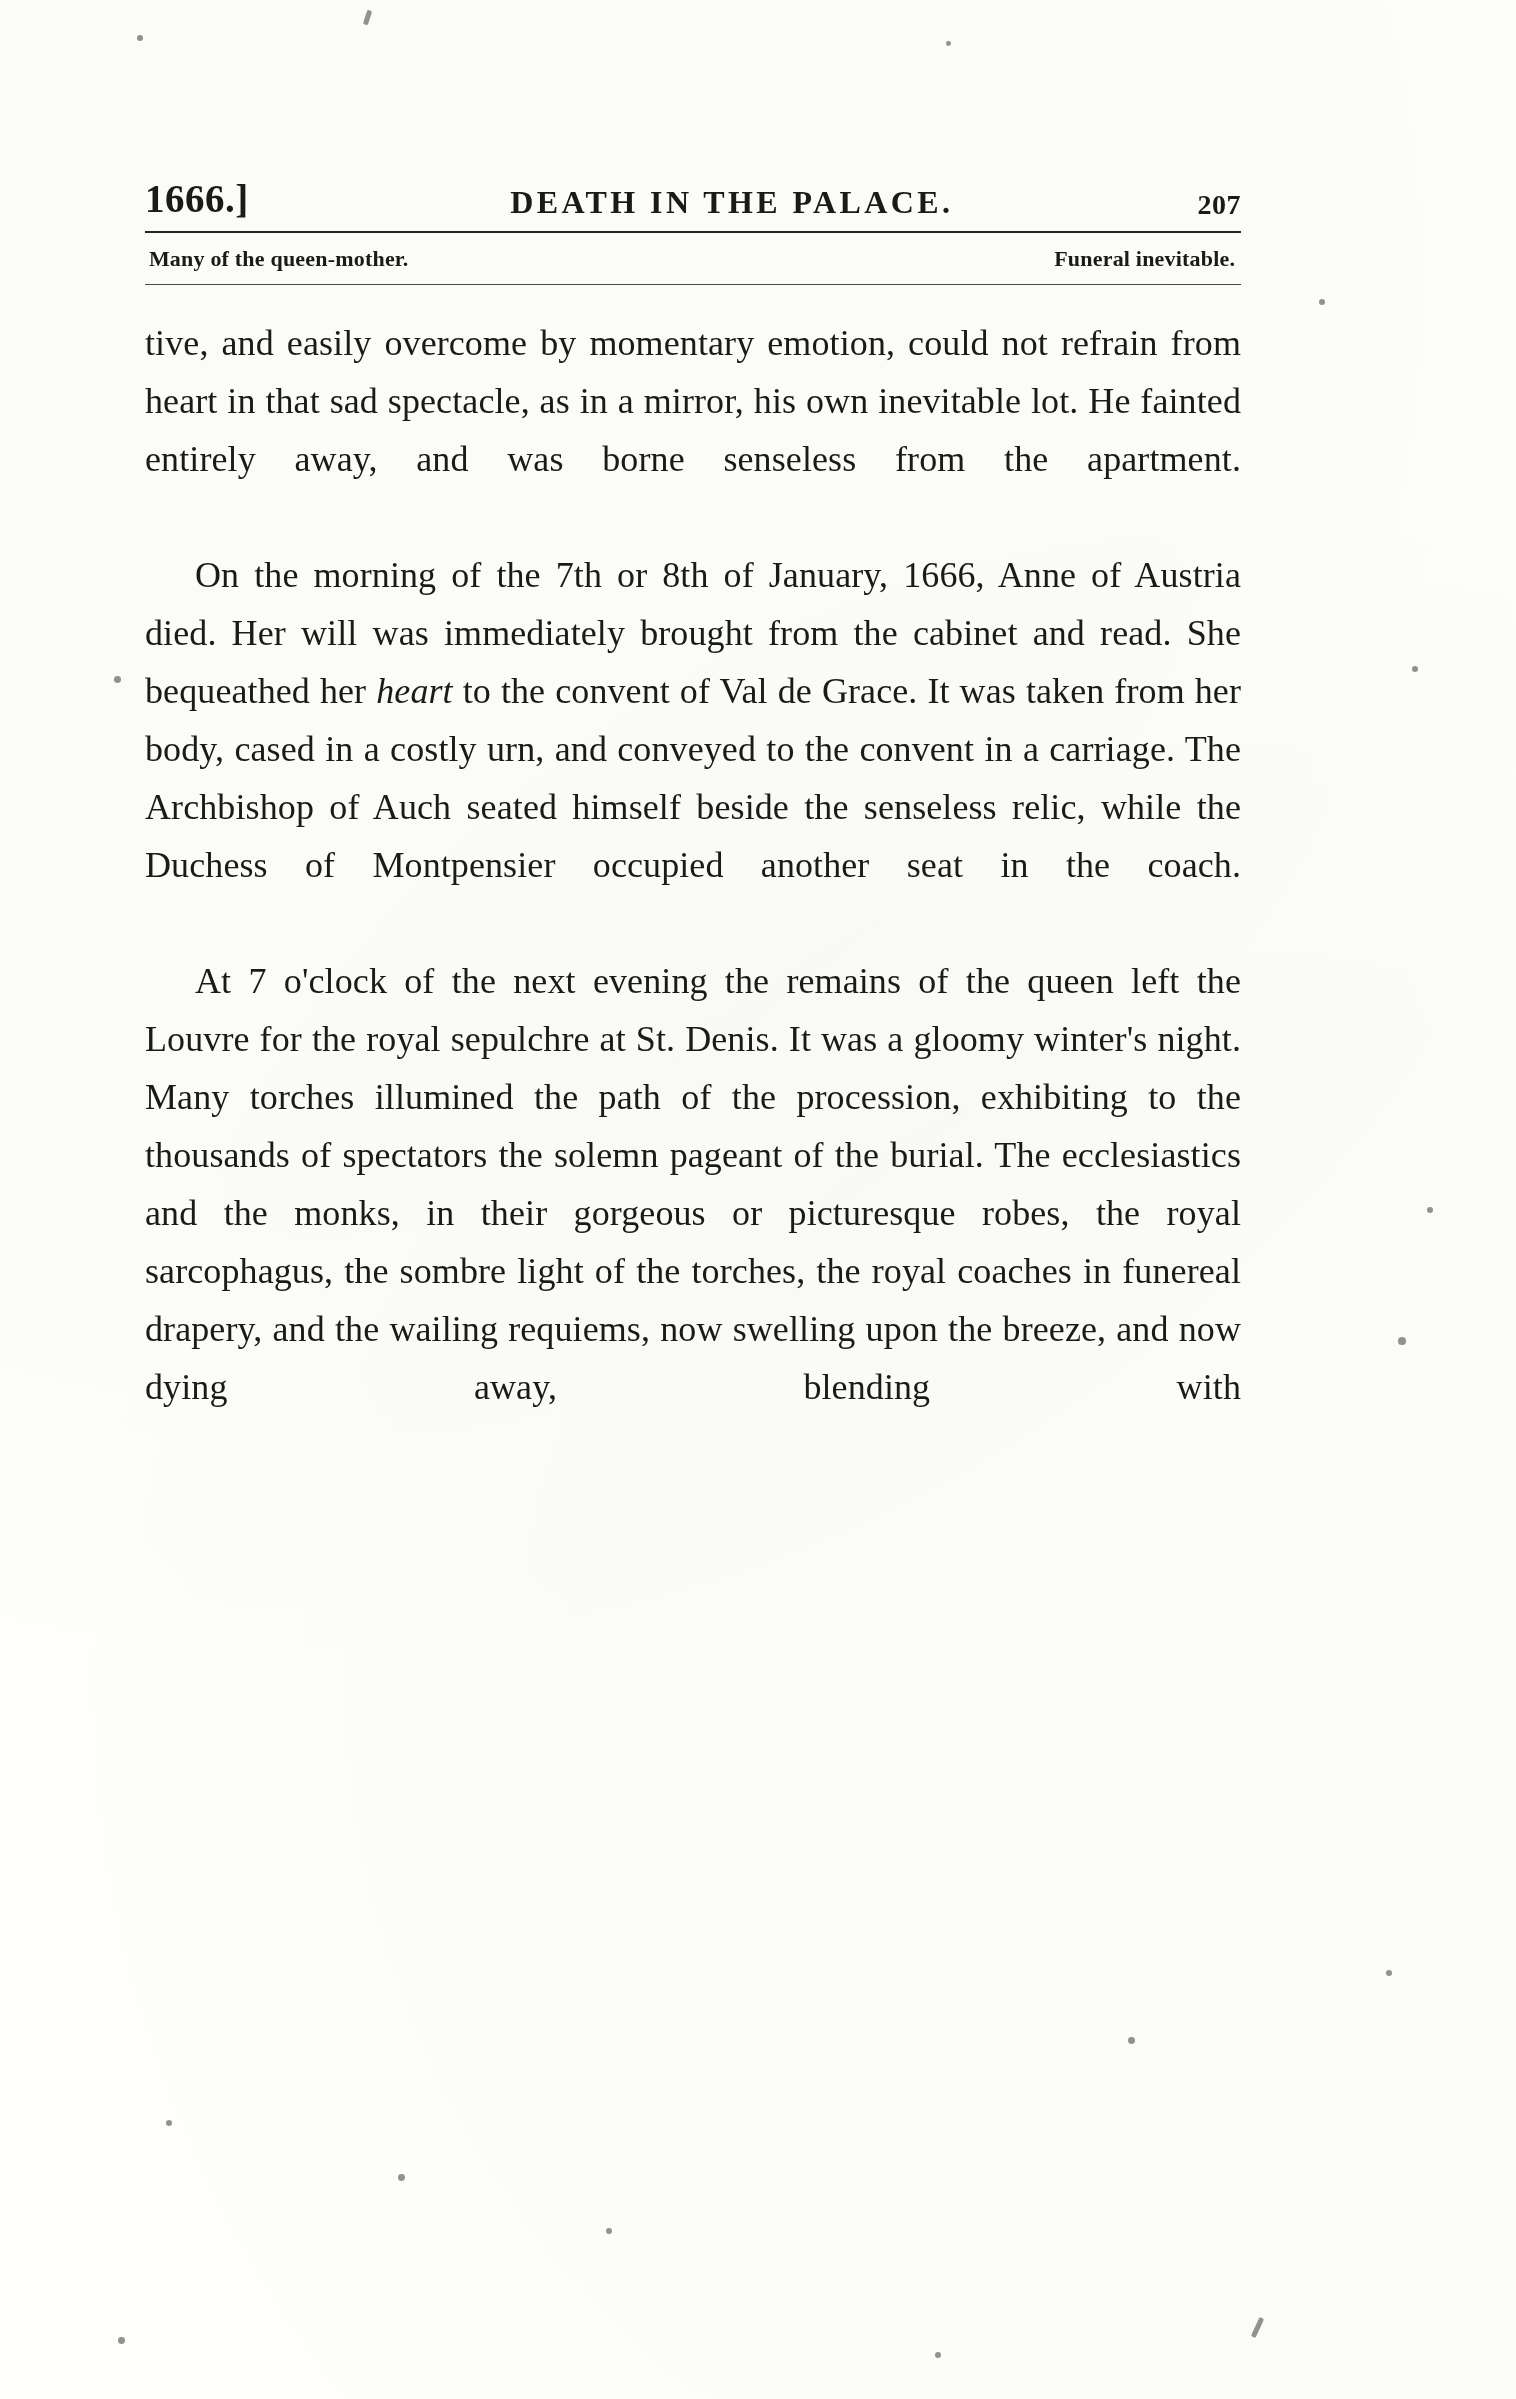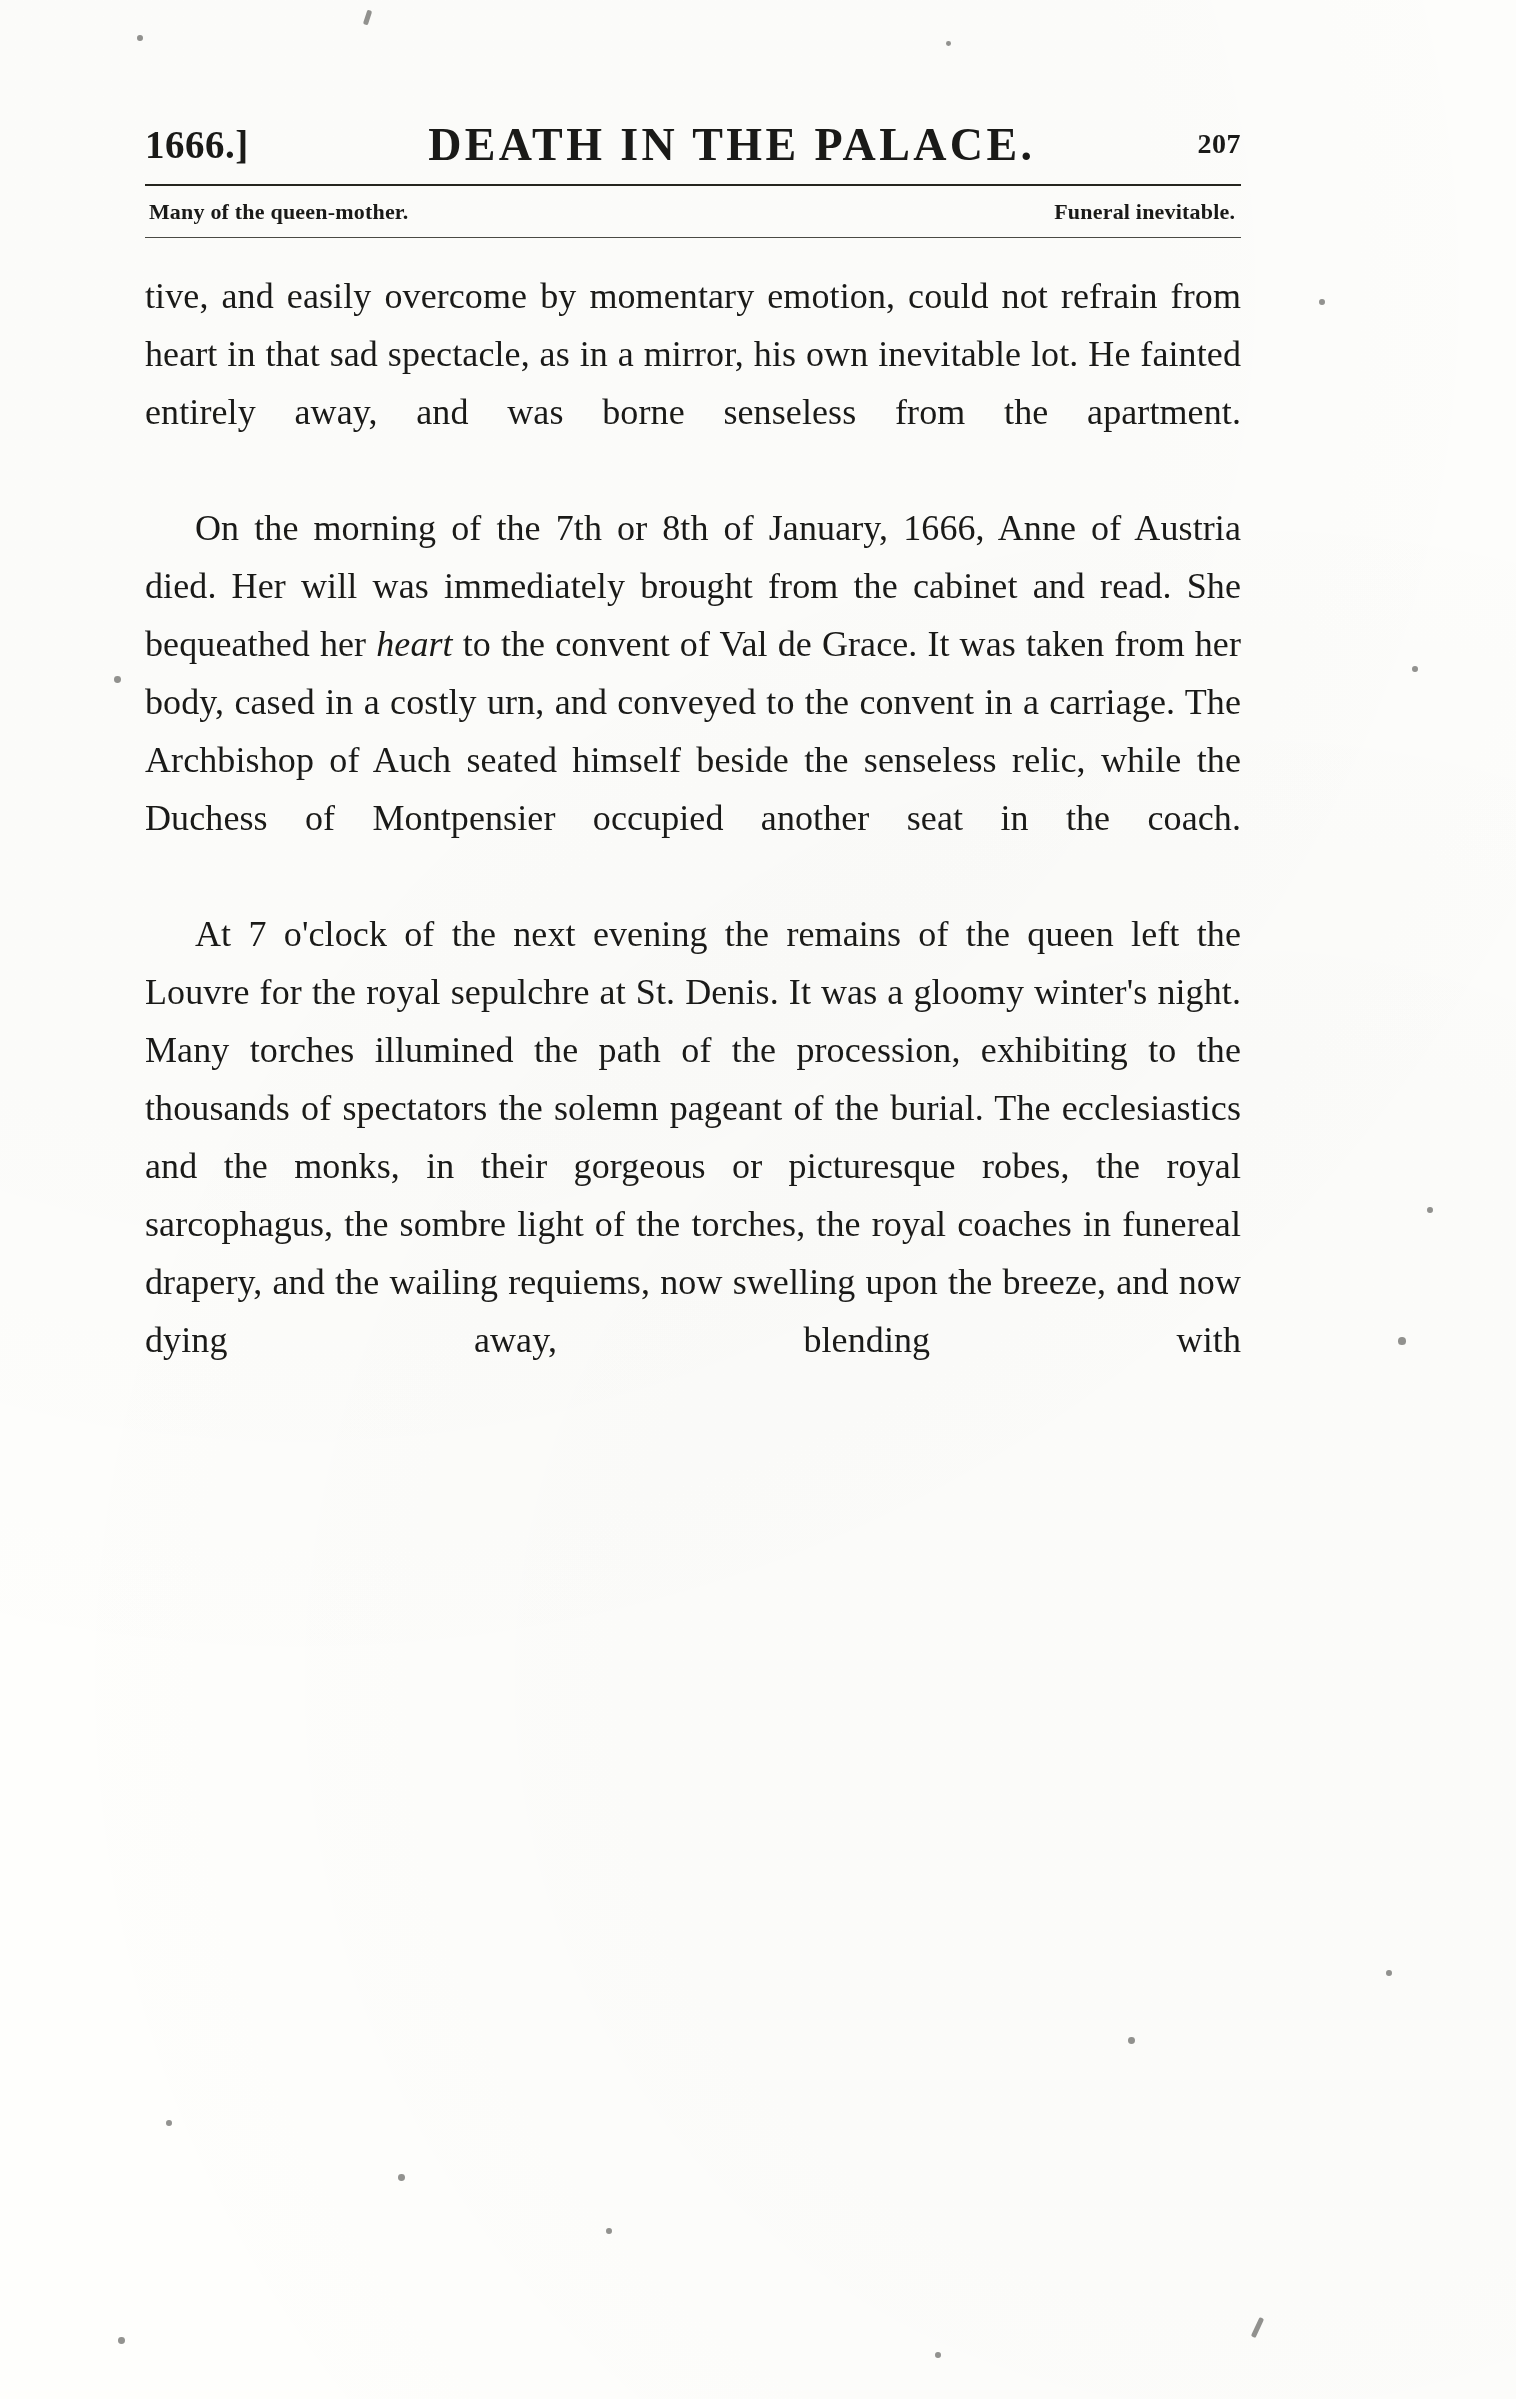--- a/index.html
+++ b/index.html
@@ -45,36 +45,37 @@
   .content {
     position: absolute;
     left: 145px;
     top: 114px;
     width: 1096px;
   }
 
   
   .runhead {
     display: flex;
-    align-items: center;
+    align-items: flex-end;
     justify-content: flex-start;
     font-family: "Liberation Serif", serif;
     position: relative;
     height: 60px;
+    margin-top: 47px;
   }
   .runhead .folio-left {
     font-size: 39px;
     font-weight: 700;
     letter-spacing: 0.5px;
     white-space: nowrap;
   }
   .runhead .head-title {
     flex: 1;
     text-align: center;
-    font-size: 46px;
+    font-size: 32px;
     font-weight: 700;
     letter-spacing: 3.4px;
     text-transform: uppercase;
     padding-left: 17.4px;
     white-space: nowrap;
   }
   .runhead .folio-right {
     font-size: 28px;
     font-weight: 700;
     letter-spacing: 0.5px;

